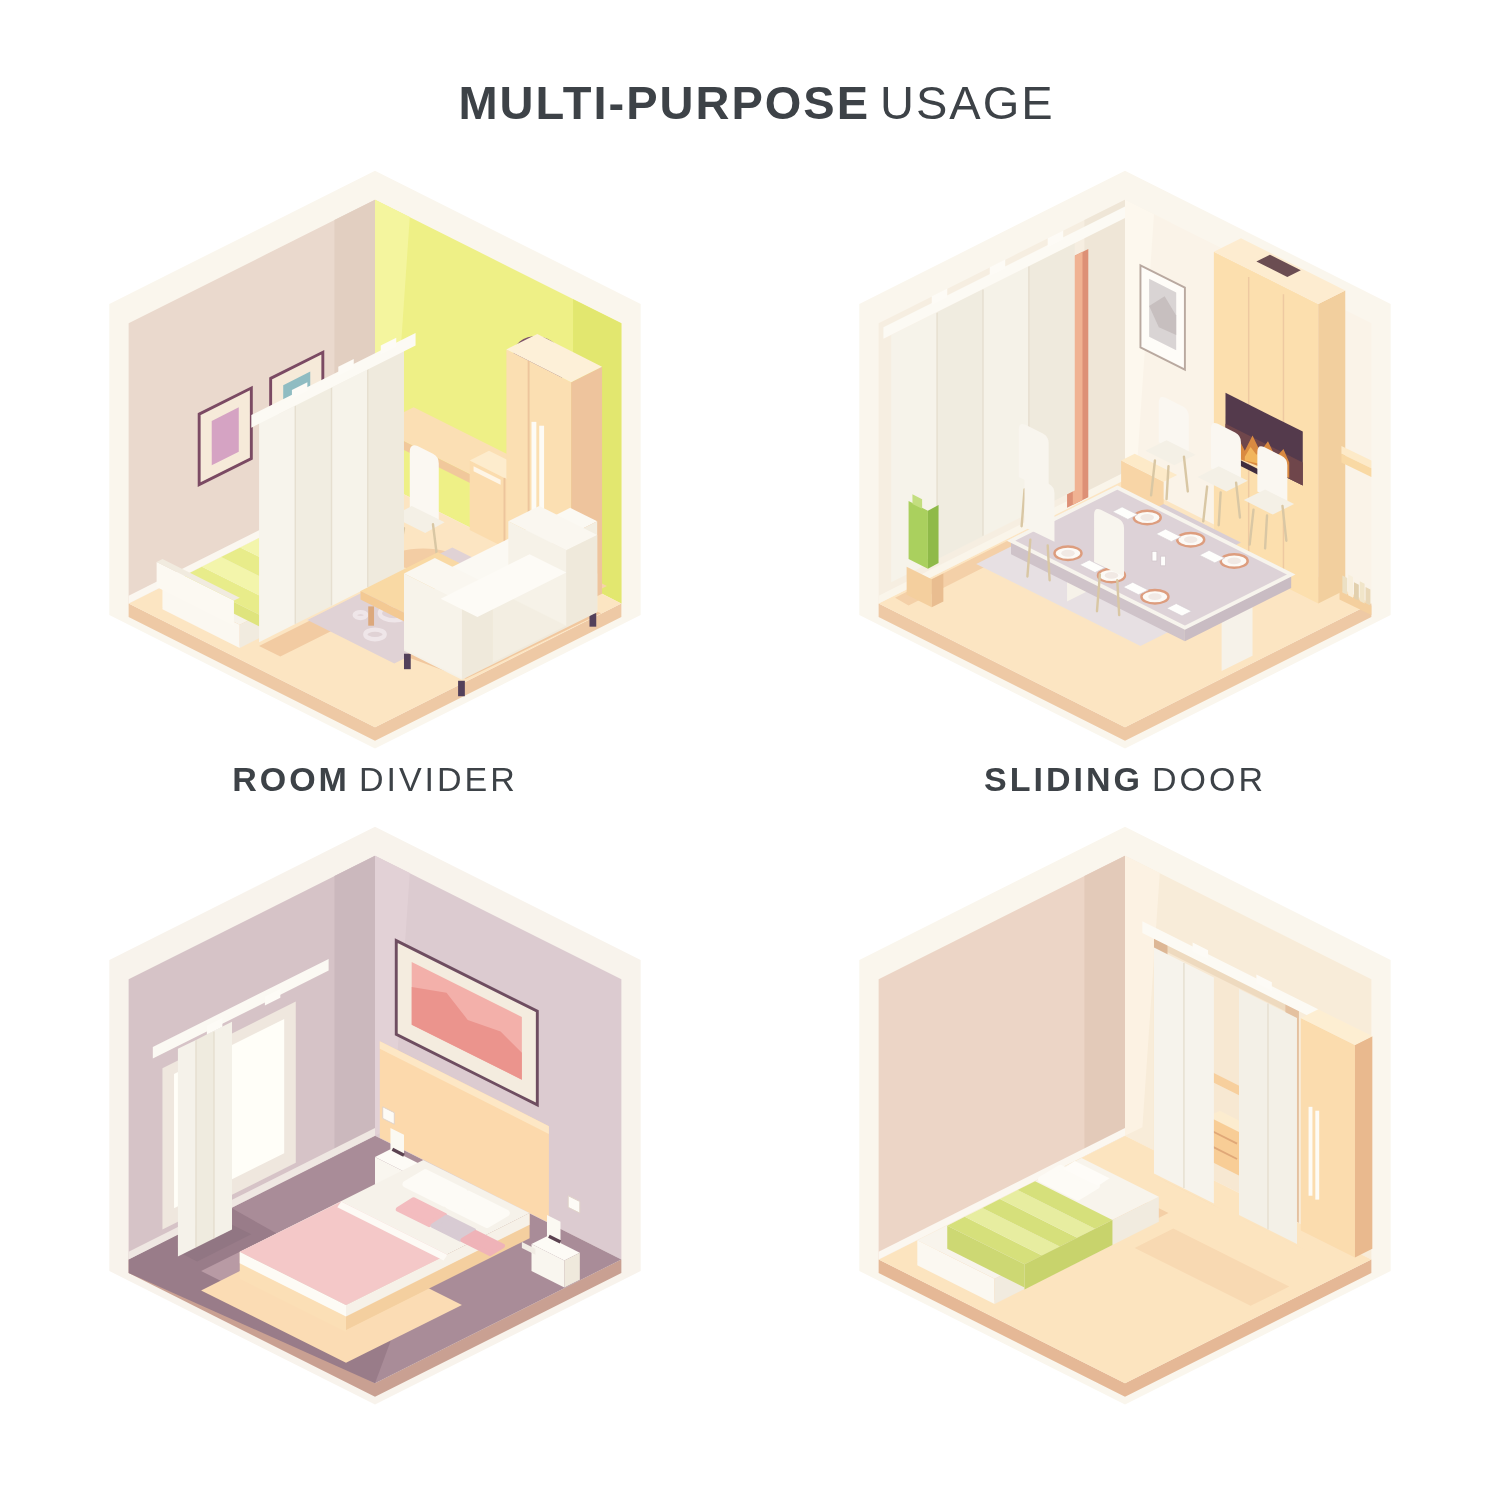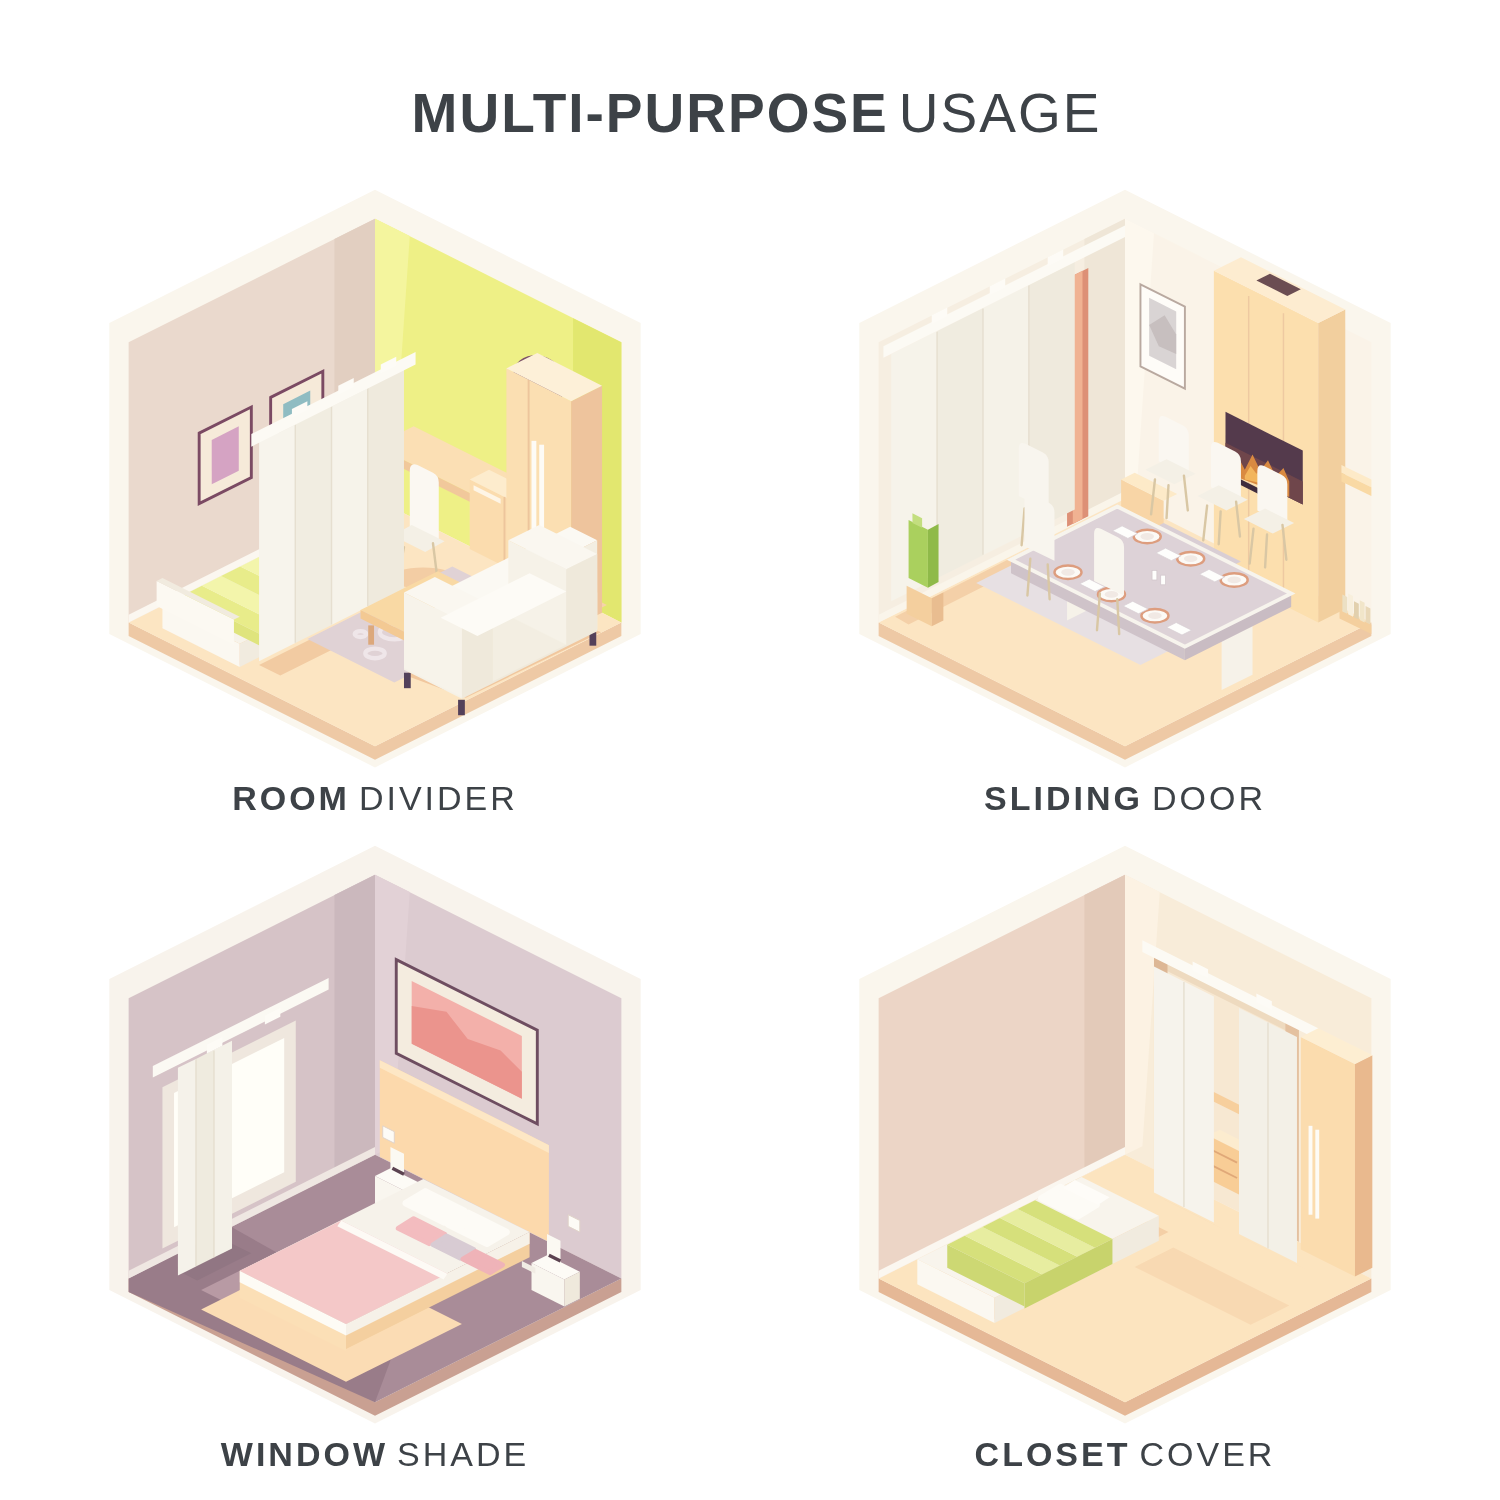--- a/index.html
+++ b/index.html
@@ -1,18 +1,18 @@
 <!DOCTYPE html>
 <html><head>
 <meta charset="utf-8">
 <style>
   html,body{margin:0;padding:0;background:#ffffff;}
   body{width:1500px;height:1500px;overflow:hidden;font-family:"Liberation Sans",sans-serif;color:#3d4247;}
   .page{width:1500px;height:1500px;}
-  .page-title{text-align:center;padding-top:46px;font-size:55px;letter-spacing:2px;line-height:1.1;margin-left:13px;}
+  .page-title{text-align:center;padding-top:46px;font-size:47px;letter-spacing:2px;line-height:1.1;margin-left:13px;}
   .page-title .t-bold{font-weight:700;}
   .page-title .t-light{font-weight:400;margin-left:10px;}
   .grid{display:grid;grid-template-columns:750px 750px;row-gap:18px;margin-top:8px;}
   figure{margin:0;display:flex;flex-direction:column;align-items:center;}
   figure svg{width:580px;height:599px;display:block;}
   figcaption{font-size:34px;letter-spacing:3px;}
   figcaption .c-bold{font-weight:700;}
   figcaption .c-light{font-weight:400;margin-left:9px;}
   .seam{stroke:#e6dfd0;stroke-width:1.5;}
   .tanleg{stroke:#d9c7a4;stroke-width:2.5;stroke-linecap:round;fill:none;}
@@ -353,21 +353,20 @@
         </g>
         <g>
           <polygon points="462,442 496,459 512,451 478,434" fill="#fdfbf6"></polygon>
           <polygon points="462,442 496,459 496,487 462,470" fill="#f9f6ef"></polygon>
           <polygon points="496,459 512,451 512,479 496,487" fill="#efe9dc"></polygon>
           <polygon points="478,412 492,419 492,442 478,435" fill="#fbf9f2"></polygon>
           <path d="M480,434 L492,440" stroke="#5b4250" stroke-width="3.5"></path>
           <polygon points="452,440 466,447 466,453 452,446" fill="#f1ece4"></polygon>
         </g>
       </svg>
-      <figcaption><span class="c-bold">WINDOW</span><span class="c-light">SHADE</span></figcaption>
     </figure>
 
     <figure>
       <svg viewBox="0 0 600 620">
         <g>
           <polygon points="300,10 575,148 575,470 300,608 25,470 25,148" fill="#faf6ed"></polygon>
           <polygon points="45,458 300,586 555,458 555,472 300,600 45,472" fill="#e5b896"></polygon>
           <polygon points="45,168 300,40 300,330 45,458" fill="#ecd5c6"></polygon>
           <polygon points="258,61 300,40 300,330 258,351" fill="#e3cab9"></polygon>
           <polygon points="300,40 555,168 555,458 300,330" fill="#f8ecd9"></polygon>
@@ -418,17 +417,16 @@
             <polygon points="152.4,404.6 170.6,395.4 250.6,435.4 232.4,444.6" fill="#d6e07b"></polygon>
             <polygon points="170.6,395.4 188.8,386.2 268.8,426.2 250.6,435.4" fill="#e7eda0"></polygon>
             <polygon points="188.8,386.2 207,377 287,417 268.8,426.2" fill="#d6e07b"></polygon>
             <polygon points="196,463 287,417 287,443 196,489" fill="#c8d36c"></polygon>
             <polygon points="116,423 196,463 196,487 116,447" fill="#cdd873"></polygon>
           </g>
           <polygon points="233,363 271,382 251,394 213,375" fill="#fdfbf6" stroke="#fdfbf6" stroke-width="6" stroke-linejoin="round"></polygon>
           <polygon points="248,356 284,374 272,382 236,364" fill="#fefcf8"></polygon>
         </g>
       </svg>
-      <figcaption><span class="c-bold">CLOSET</span><span class="c-light">COVER</span></figcaption>
     </figure>
 
   </div>
 </div>
 
 </body></html>

